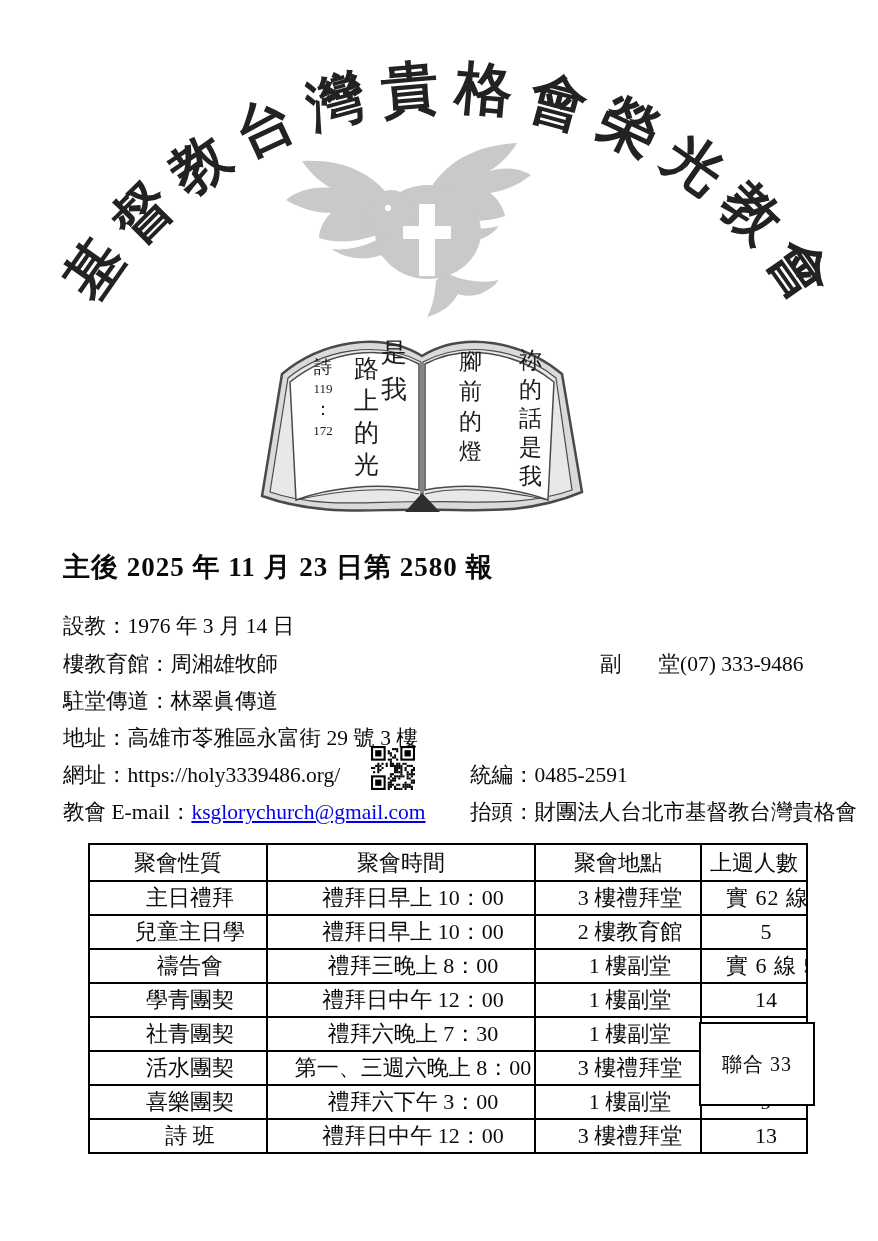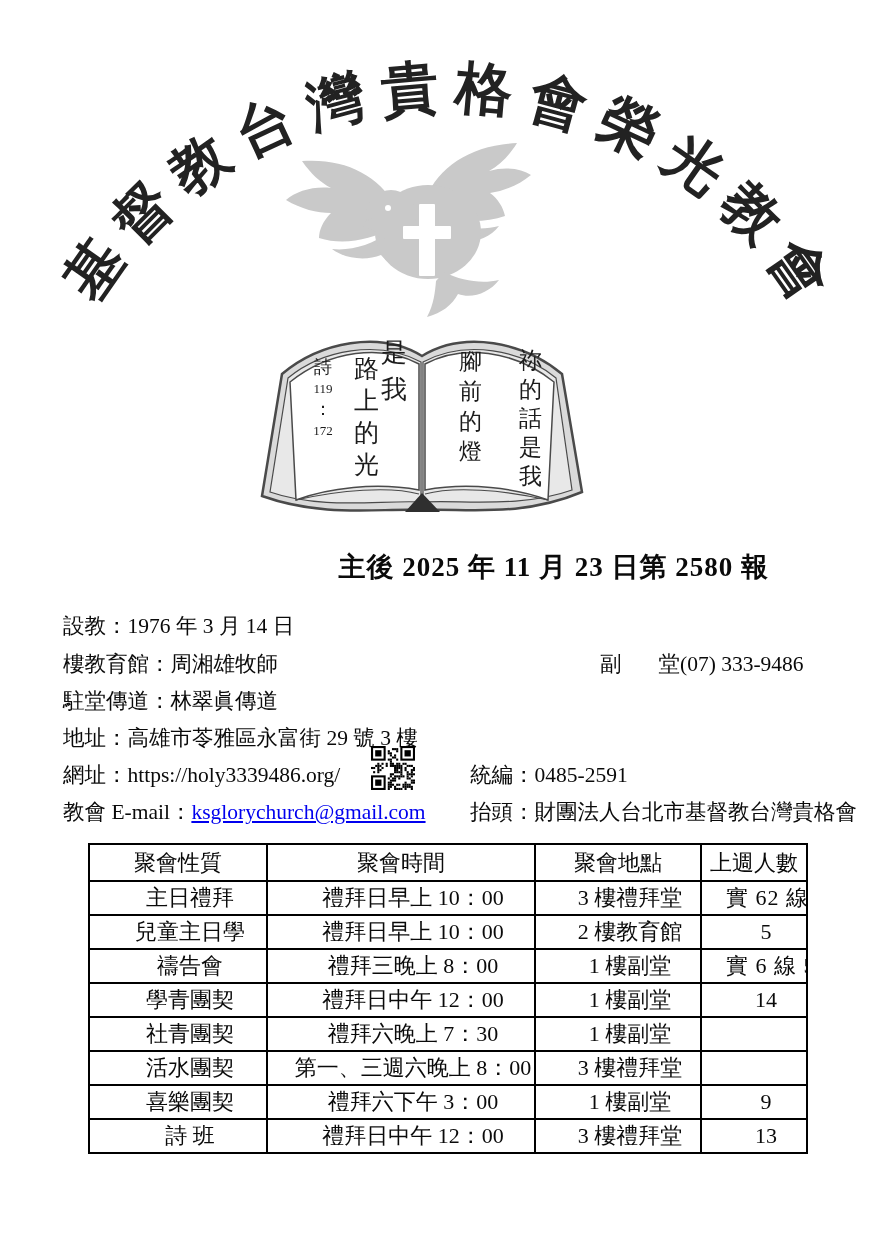--- a/index.html
+++ b/index.html
@@ -19,21 +19,21 @@
   #book{position:absolute;left:250px;top:312px;width:340px;height:212px;}
   .vcol{position:absolute;display:flex;flex-direction:column;align-items:center;color:#1c1c1c;}
   .vcol span{display:block;text-align:center;white-space:nowrap;}
   .v-ni  {left:519px;top:346px;font-size:23px;}  .v-ni span{line-height:29px;}
   .v-jiao{left:459px;top:347px;font-size:23px;}  .v-jiao span{line-height:30px;}
   .v-shi {left:381px;top:334px;font-size:26px;}  .v-shi span{line-height:37px;}
   .v-lu  {left:354px;top:353px;font-size:25px;}  .v-lu span{line-height:32px;}
   .v-ref {left:300px;top:357px;font-size:18px;width:46px;} .v-ref span{line-height:21px;}
   .v-ref .num{font-size:13px;letter-spacing:0;}
   
-  .date-row{position:absolute;left:63px;top:549px;width:706px;display:flex;justify-content:flex-end;
+  .date-row{position:absolute;left:63px;top:549px;width:706px;display:flex;justify-content:flex-start;
             font-size:27px;font-weight:bold;letter-spacing:1px;}
   
   .iline{position:absolute;left:63px;font-size:21.5px;white-space:nowrap;}
   .r600{left:600px;}
   .r470{left:470px;}
   .plabel{display:inline-block;width:80px;}
   .plabel.jz{display:inline-flex;justify-content:space-between;}
   a.email-link{color:#0000EE;text-decoration:underline;}
   #qr-box{position:absolute;left:371px;top:746px;width:44px;height:44px;}
   
@@ -348,14 +348,15 @@
           <td>9</td>
         </tr>
         <tr>
           <td>詩 班</td>
           <td>禮拜日中午 12：00</td>
           <td>3 樓禮拜堂</td>
           <td>13</td>
         </tr>
       </tbody>
   </table>
+  <div id="merged-box">聯合 33</div>
 
 </div>
 
 </body></html>

